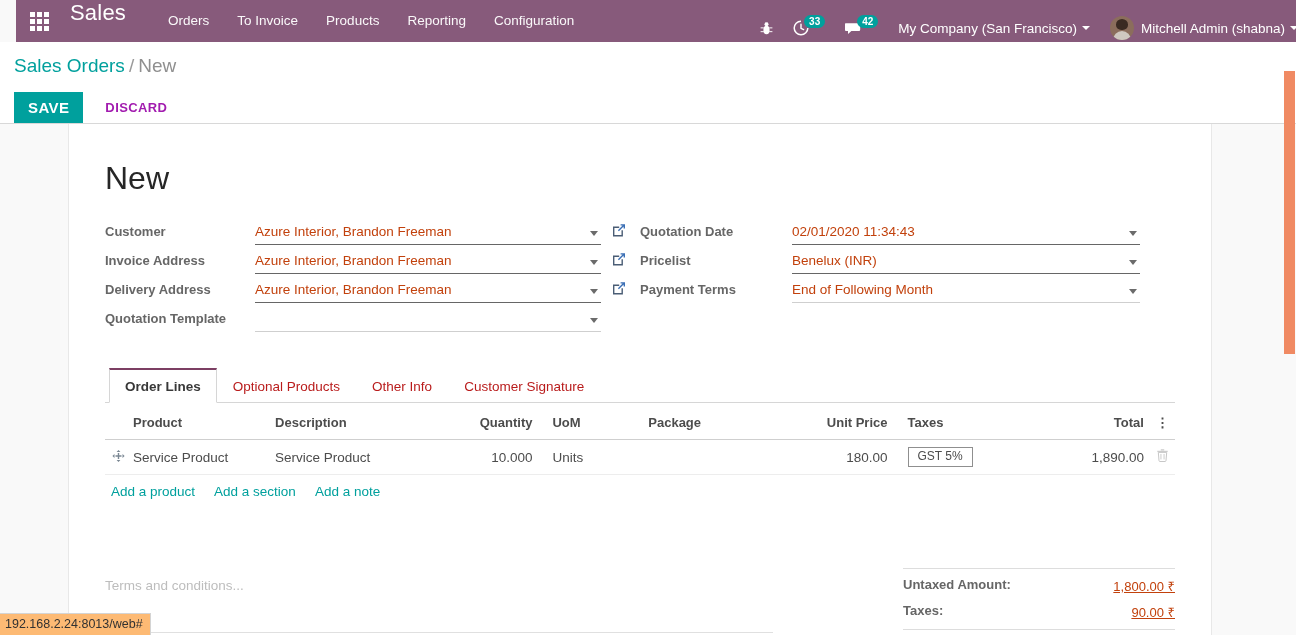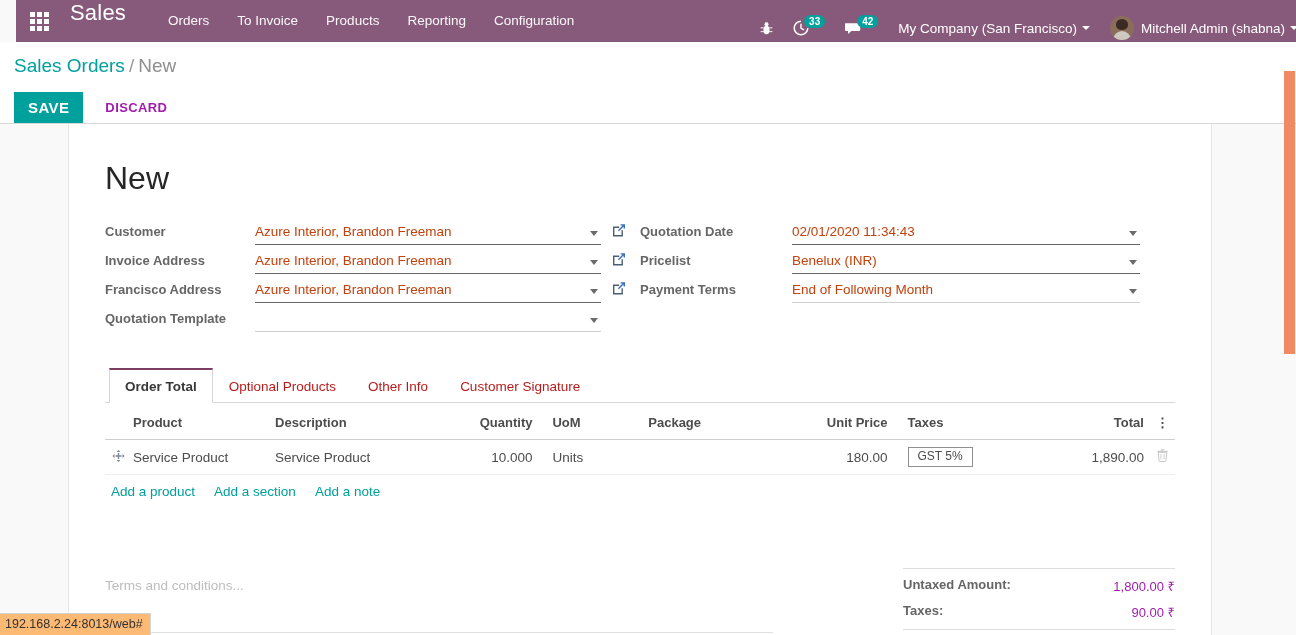--- a/index.html
+++ b/index.html
@@ -260,21 +260,21 @@
     padding-bottom: 36px;
     border-bottom: 1px solid #e0e0e0;
     width: 668px;
   }
   .totals { margin-left: auto; width: 272px; }
   .tot-row {
     display: flex; justify-content: space-between;
     font-size: 13px; padding: 4px 0;
   }
   .tot-row .lbl { font-weight: bold; color: #666666; }
-  .tot-row .amt { color: #a21caf; }
+  .tot-row .amt { color: #c2410c; text-decoration: underline; }
   .tot-row.grand { border-top: 1px solid #dddddd; padding-top: 8px; margin-top: 4px; }
   .totals-top-rule { border-top: 1px solid #dddddd; margin-bottom: 4px; }
 
   
   .vscroll-track {
     position: absolute; top: 124px; right: 0;
     width: 13px; height: 511px;
     background: #f9f9f9;
     z-index: 25;
   }
@@ -407,21 +407,21 @@
           </div>
           <span class="ext-link">
             <svg width="16" height="16" viewBox="0 0 16 16" aria-hidden="true">
               <path d="M2 4.5 h6.2 v1.4 H3.4 v7.1 h7.1 V8.3 h1.4 v6.2 H2 z" fill="#4a5d75"></path>
               <path d="M9.6 2.2 h4.4 v4.4 h-1.4 V4.6 L7.9 9.3 6.9 8.3 11.6 3.6 H9.6 z" fill="#3b6fb5"></path>
             </svg>
           </span>
         </div>
 
         <div class="frow">
-          <div class="flabel">Francisco Address</div>
+          <div class="flabel">Delivery Address</div>
           <div class="fctl filled">
             <div class="fval">Azure Interior, Brandon Freeman</div>
             <span class="sel-caret"></span>
           </div>
           <span class="ext-link">
             <svg width="16" height="16" viewBox="0 0 16 16" aria-hidden="true">
               <path d="M2 4.5 h6.2 v1.4 H3.4 v7.1 h7.1 V8.3 h1.4 v6.2 H2 z" fill="#4a5d75"></path>
               <path d="M9.6 2.2 h4.4 v4.4 h-1.4 V4.6 L7.9 9.3 6.9 8.3 11.6 3.6 H9.6 z" fill="#3b6fb5"></path>
             </svg>
           </span>
@@ -462,21 +462,21 @@
             <div class="fval">End of Following Month</div>
             <span class="sel-caret"></span>
           </div>
         </div>
 
       </div>
     </div>
 
     <div class="notebook">
       <div class="tabs">
-        <div class="tab active">Order Total</div>
+        <div class="tab active">Order Lines</div>
         <div class="tab">Optional Products</div>
         <div class="tab">Other Info</div>
         <div class="tab">Customer Signature</div>
       </div>
 
       <table class="lines">
         <thead>
           <tr>
             <th class="c-product">Product</th>
             <th class="c-desc">Description</th>

